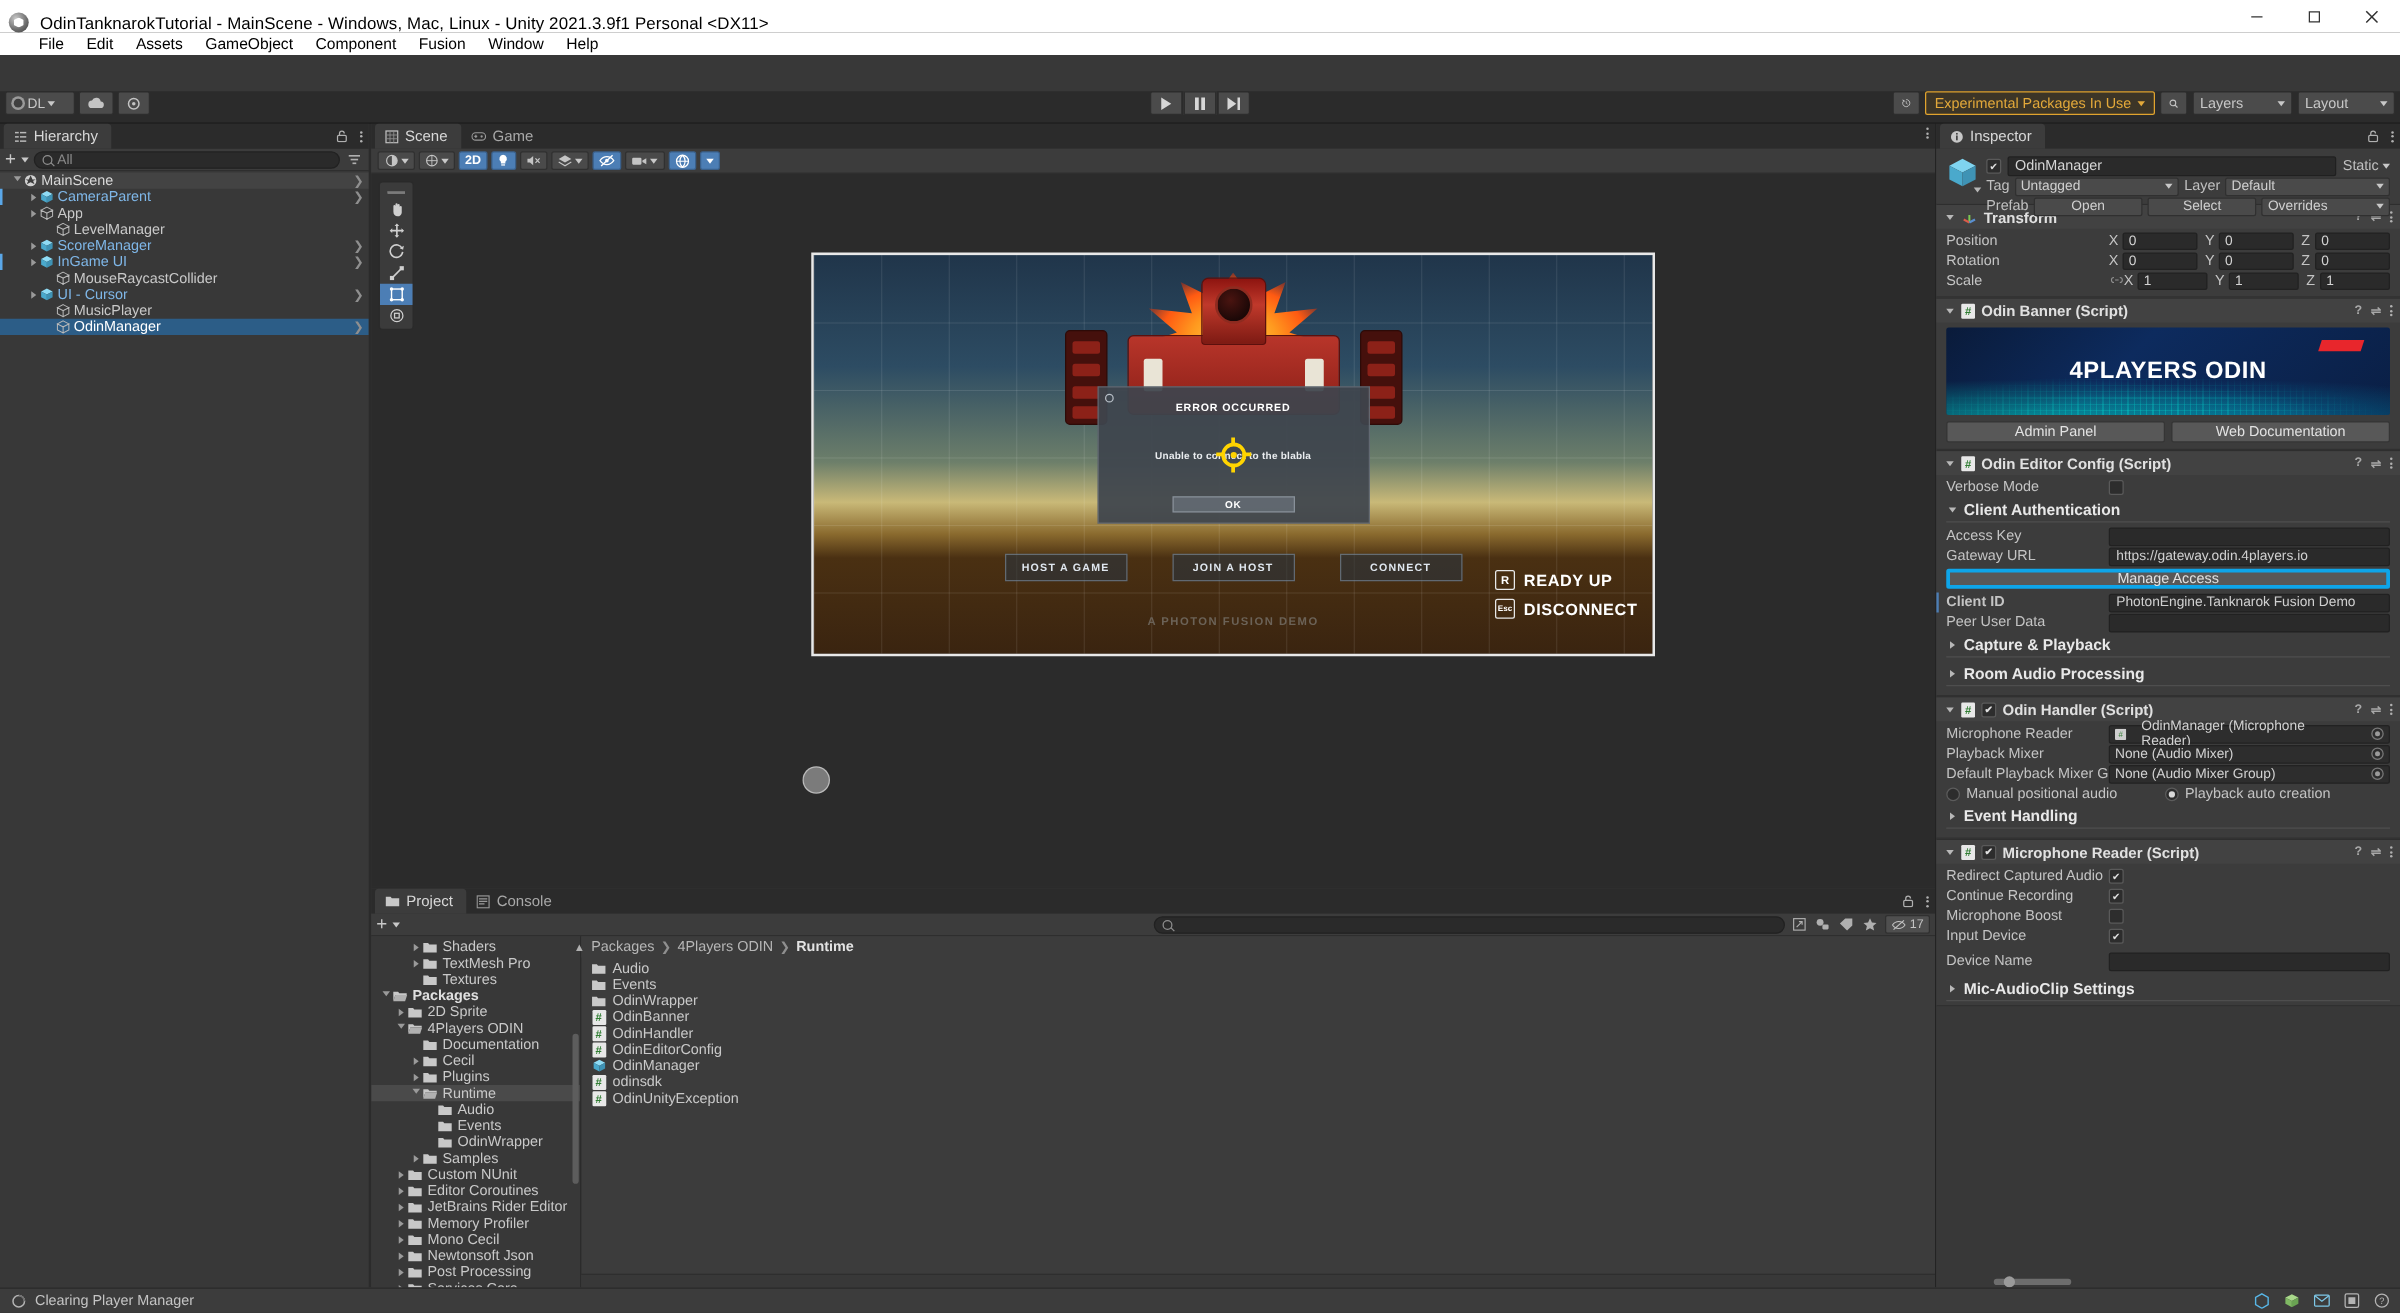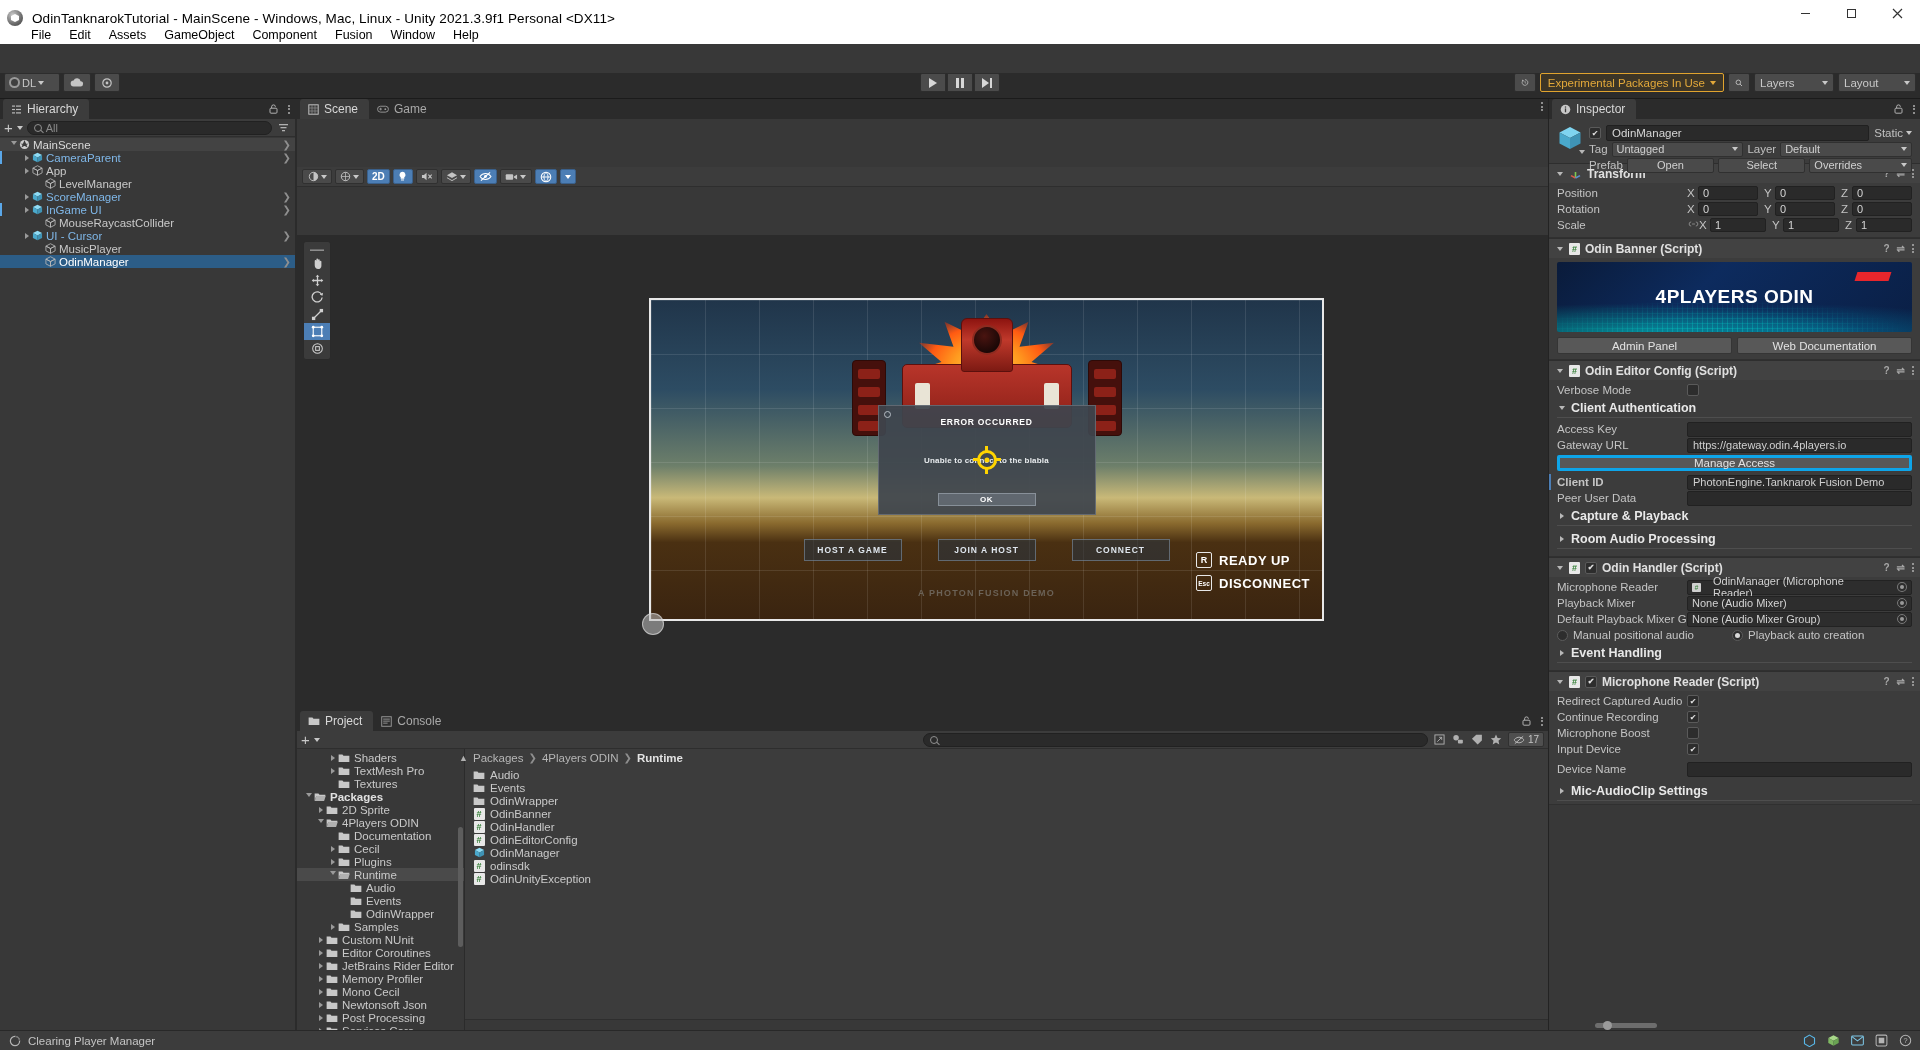--- a/index.html
+++ b/index.html
@@ -695,21 +695,21 @@
               <span class="more">❯</span>
             </div>
           </div>
       </div>
     </div>
 
     <div class="splitter-v"></div>
 
     <div class="col-mid">
 
-      <div class="panel" style="flex:1 1 auto; min-height:0;gap:48px;">
+      <div class="panel" style="flex:1 1 auto; min-height:0;">
         <div class="tabbar">
           <div class="tab active">
             <svg width="11" height="11" viewBox="0 0 11 11">
               <rect x="0.8" y="0.8" width="9.4" height="9.4" fill="none" stroke="#c0c0c0" stroke-width="1"></rect>
               <path d="M0.8 4h9.4 M0.8 7h9.4 M4 0.8v9.4 M7 0.8v9.4" stroke="#909090" stroke-width=".7"></path>
             </svg>
             <span>Scene</span>
           </div>
           <div class="tab">
             <svg width="12" height="10" viewBox="0 0 13 10">

